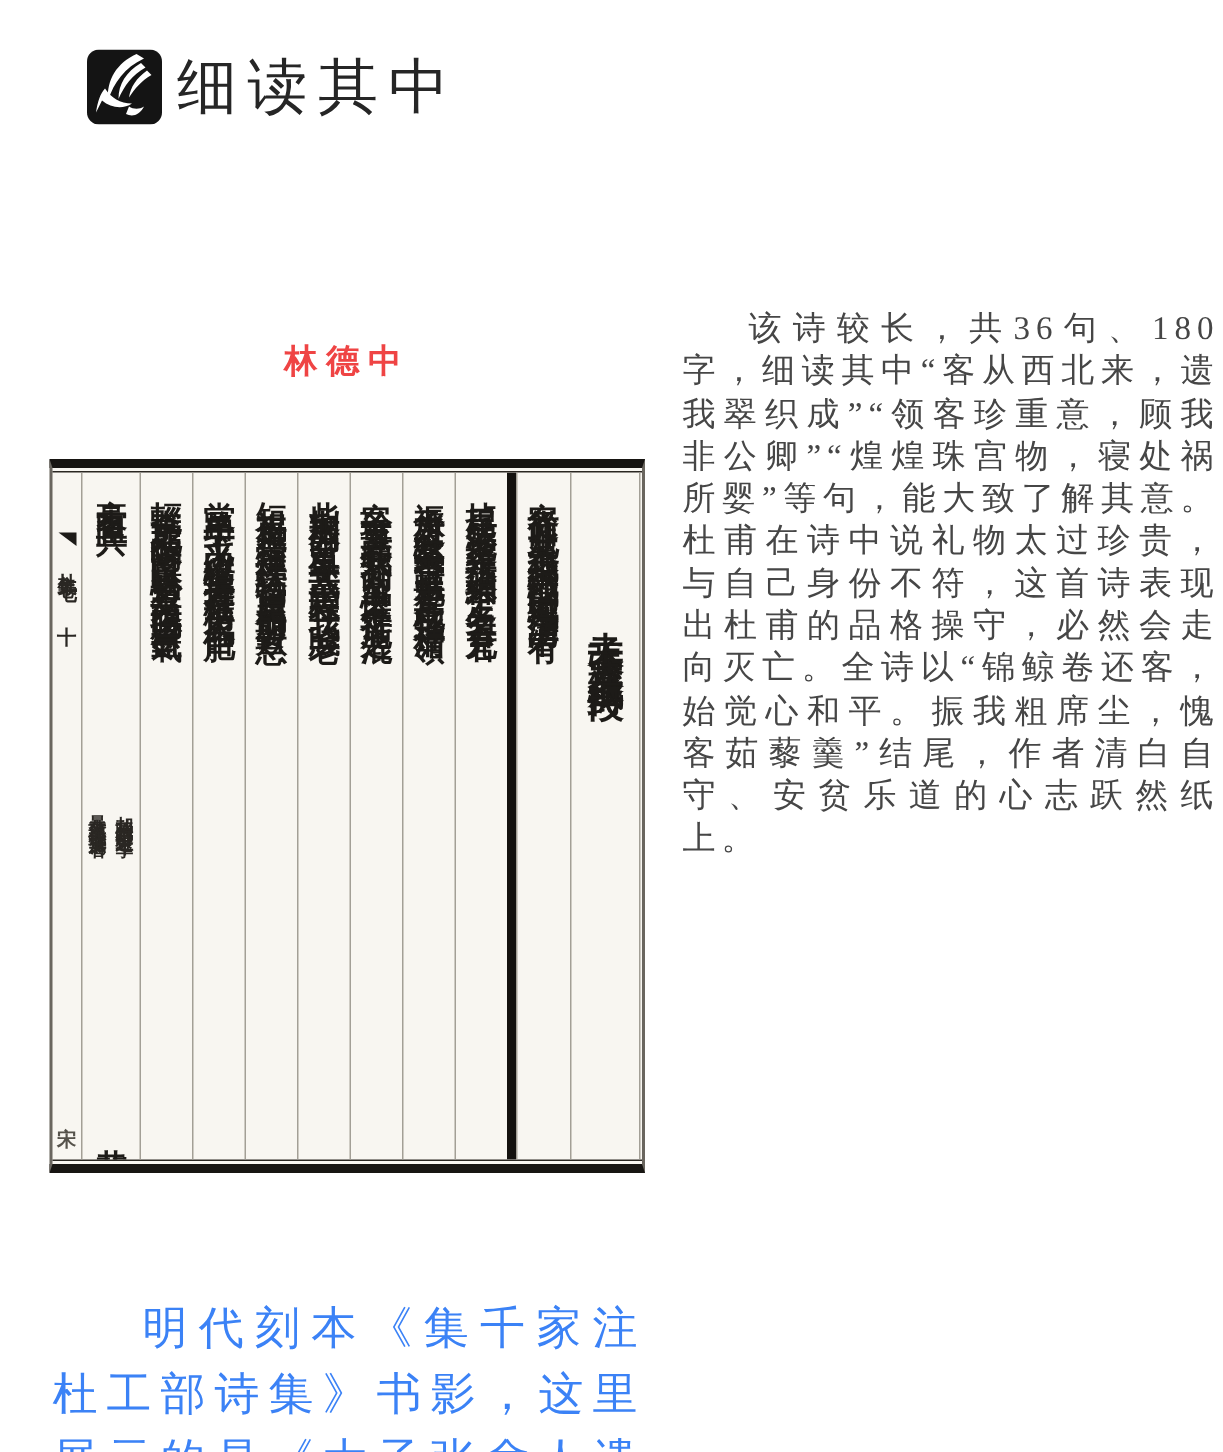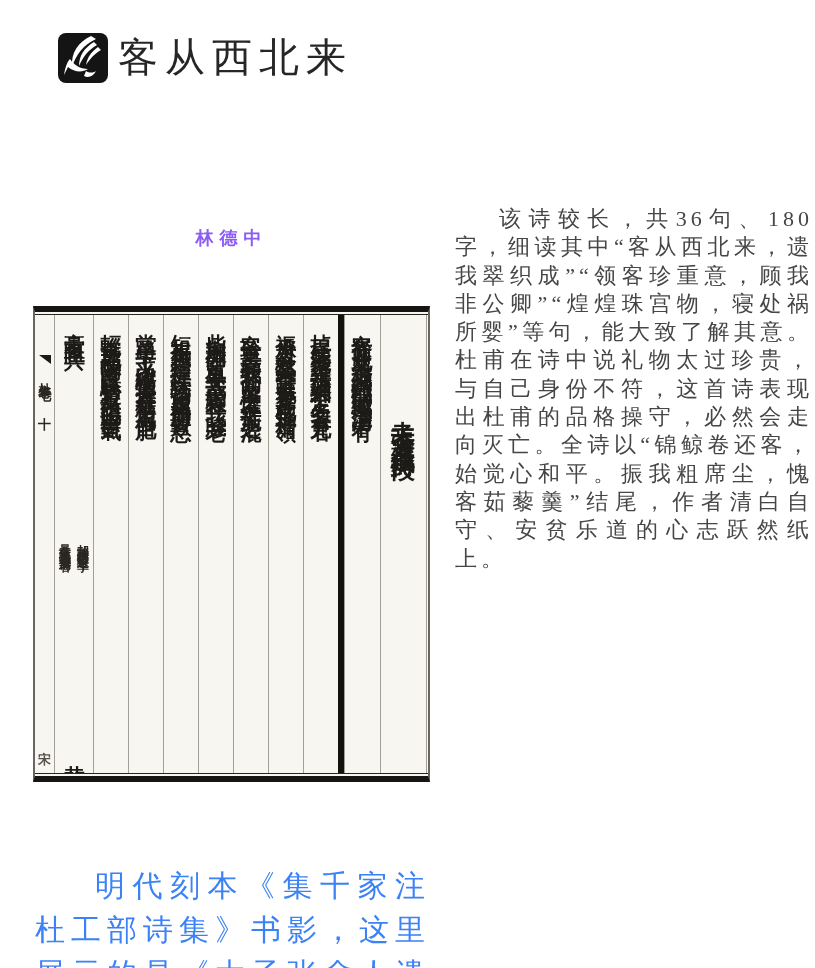--- a/index.html
+++ b/index.html
@@ -7,21 +7,21 @@
   body { font-family:"Liberation Serif", serif; }
   .page { position:relative; width:815px; height:968px; background:#ffffff; overflow:hidden; margin:0 auto; }
 
   
   .masthead { position:absolute; left:58px; top:30px; display:flex; align-items:center; gap:10px; }
   .logo { width:50px; height:50px; display:block; }
   .masthead-title { font-size:40px; letter-spacing:7px; color:#262626; font-weight:400; white-space:nowrap; }
 
   
   .article-title { position:absolute; left:60px; top:112px; width:400px; font-size:66px; font-weight:bold; color:#151515; letter-spacing:12px; white-space:nowrap; }
-  .author { position:absolute; left:33px; top:226px; width:397px; text-align:center; font-size:18px; font-weight:bold; color:#8b5cf6; letter-spacing:6px; }
+  .author { position:absolute; left:33px; top:226px; width:397px; text-align:center; font-size:22px; font-weight:bold; color:#ef4444; letter-spacing:6px; }
 
   
   .figure { position:absolute; left:33px; top:306px; width:397px; height:476px;
             background:#f8f6f1; border-left:2px solid #6a665f; border-right:2px solid #6a665f;
             border-top:6px solid #171512; border-bottom:6px solid #171512; padding:2px 0; }
   .book-inner { width:100%; height:100%; border-top:1px solid #2a2722; border-bottom:1px solid #2a2722;
                 display:flex; flex-direction:row; align-items:stretch; overflow:hidden; }
   .vcol { writing-mode:vertical-rl; text-orientation:upright; overflow:hidden;
           font-weight:bold; color:#1d1b18; font-size:21px; letter-spacing:5.5px;
           border-left:1px solid #a39f96; text-align:left; padding-top:2px; }
@@ -61,21 +61,21 @@
 
   <div class="masthead">
     <svg class="logo" viewBox="0 0 50 50" aria-hidden="true">
       <rect x="0" y="0" width="50" height="50" rx="8" fill="#141414"></rect>
       <path d="M33 3 C20 9 13 20 14 34 C18 22 25 12 38 6 Z" fill="#ffffff"></path>
       <path d="M36 9 C26 15 21 23 21 33 C25 24 30 17 39 12 Z" fill="#ffffff"></path>
       <path d="M40 14 C33 19 29 25 28 32 C32 26 36 21 43 17 Z" fill="#ffffff"></path>
       <path d="M12 26 C16 32 22 36 30 36 C24 40 16 39 10 34 L6 42 C7 35 9 29 12 26 Z" fill="#ffffff"></path>
       <path d="M28 38 C31 40 35 40 38 38 C35 44 30 45 26 43 Z" fill="#ffffff"></path>
     </svg>
-    <span class="masthead-title">客从西北来</span>
+    <span class="masthead-title">细读其中</span>
   </div>
 
   <div class="author">林德中</div>
 
   <div class="figure">
     <div class="book-inner">
 
       <div class="spine">
         <div class="fishtail"></div>
         <span class="spine-text">杜集卷七</span>

